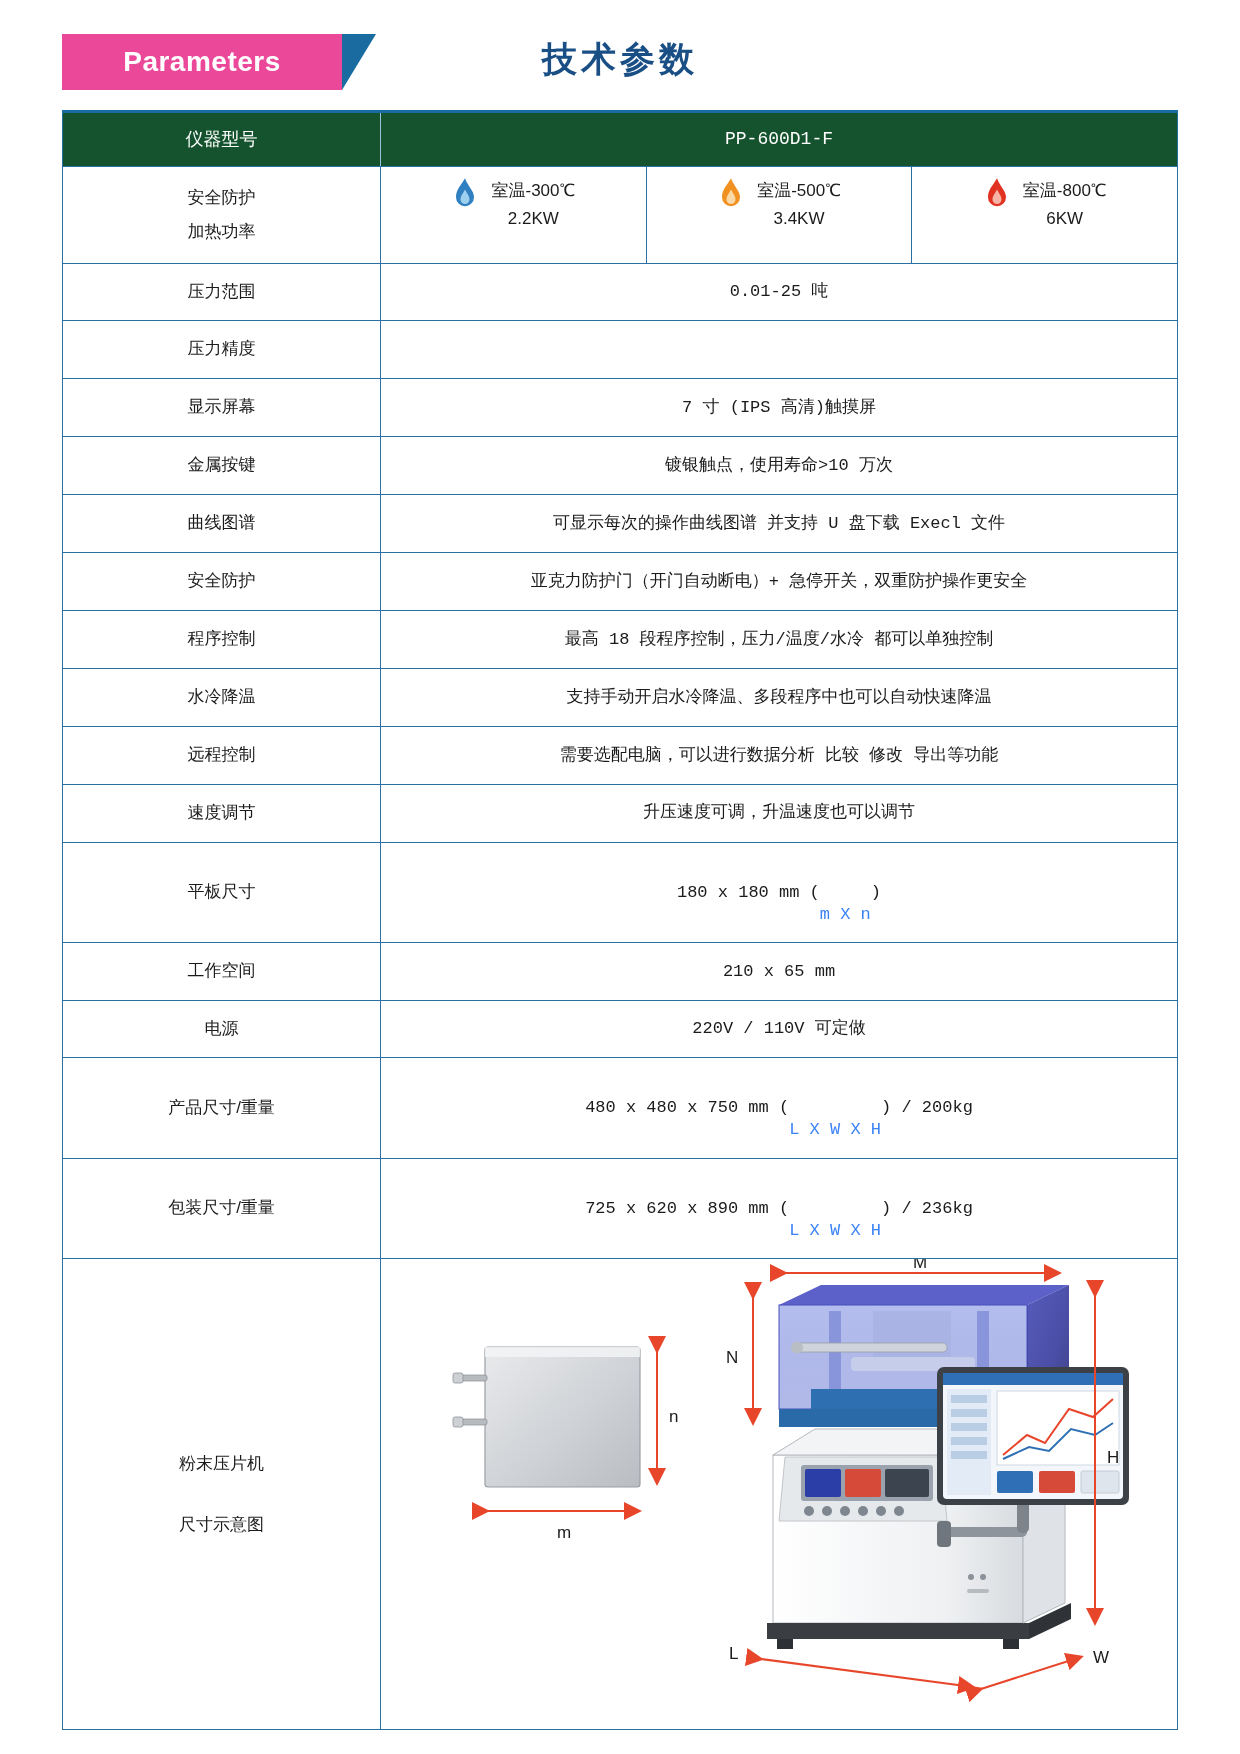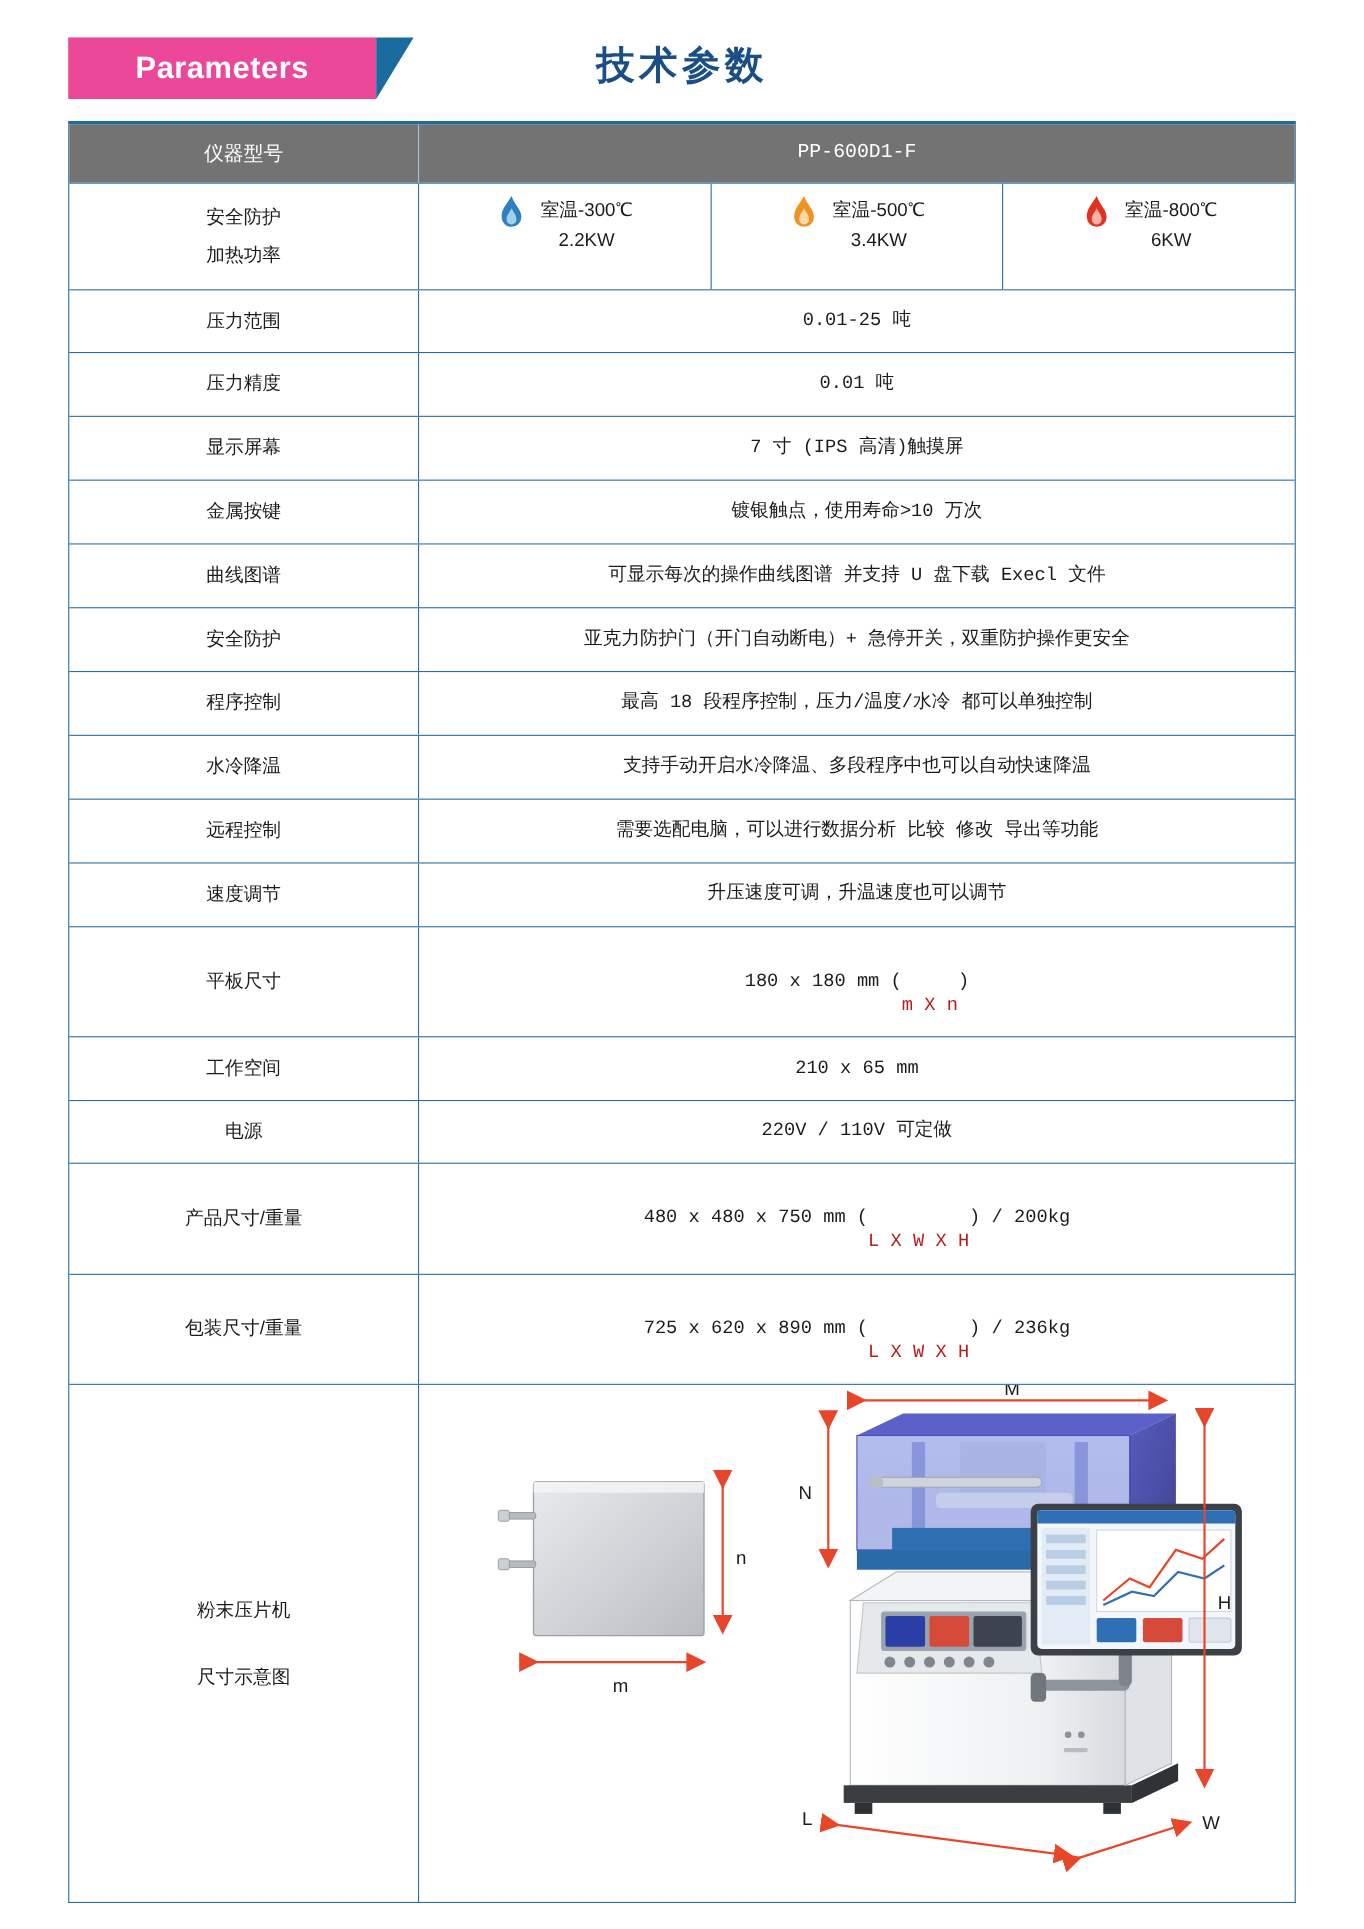--- a/index.html
+++ b/index.html
@@ -110,21 +110,21 @@
     justify-content: center;
     text-align: center;
     font-size: 17px;
     padding: 14px 10px;
     box-sizing: border-box;
     line-height: 1.6;
     font-family: Liberation Mono, monospace;
   }
   
   .row-head {
-    background: #737373;
+    background: #14532d;
     color: #ffffff;
     justify-content: center;
   }
   .row-head .cell-label,
   .row-head .cell-value {
     color: #ffffff;
     font-size: 18px;
     border-right-color: #7fb0d2;
     padding-top: 11px;
     padding-bottom: 11px;
@@ -146,21 +146,21 @@
     border-right: 1px solid #2a6fa2;
   }
   .heat-cell:last-child { border-right: none; }
   .heat-text {
     font-size: 17px;
     line-height: 1.65;
     text-align: center;
   }
   .flame { width: 28px; height: 36px; }
 
-  .accent { color: #b91c1c; margin-top: 44px; }
+  .accent { color: #3b82f6; margin-top: 44px; }
 
   .label-stack { line-height: 2.0; }
 
   
   .row-diagram { border-top: 1px solid #2a6fa2; }
   .diagram-label {
     width: 318px;
     min-width: 318px;
     border-right: 1px solid #2a6fa2;
     display: flex;
@@ -249,21 +249,20 @@
 
     </div>
   </div>
 
   <div class="row">
     <div class="cell-label">压力范围</div>
     <div class="cell-value">0.01-25 吨</div>
   </div>
   <div class="row">
     <div class="cell-label">压力精度</div>
-    <div class="cell-value">0.01 吨</div>
   </div>
   <div class="row">
     <div class="cell-label">显示屏幕</div>
     <div class="cell-value">7 寸 (IPS 高清)触摸屏</div>
   </div>
   <div class="row">
     <div class="cell-label">金属按键</div>
     <div class="cell-value">镀银触点，使用寿命&gt;10 万次</div>
   </div>
   <div class="row">

